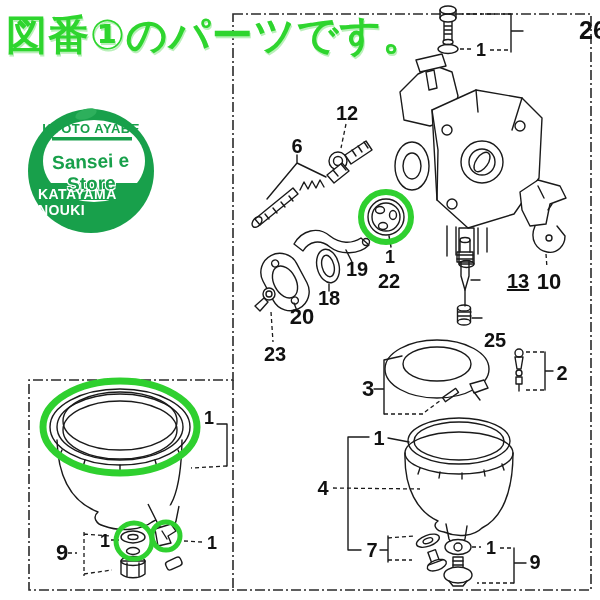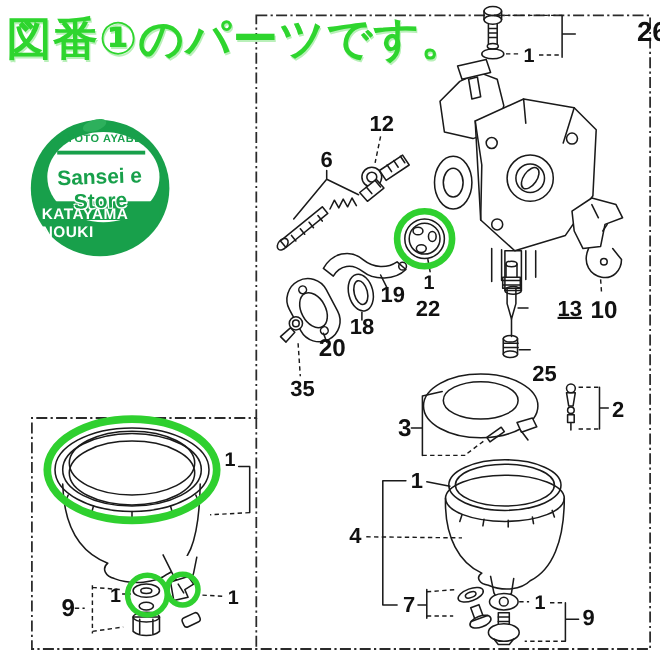--- a/index.html
+++ b/index.html
@@ -7,21 +7,21 @@
        font-family:"Liberation Sans","DejaVu Sans",sans-serif;}
   #stage{position:absolute;left:0;top:0;width:600px;height:600px;padding-left:28px;}
   
   .hdr{position:absolute;left:6px;top:8px;z-index:30;font-weight:bold;
        font-size:41px;letter-spacing:1px;color:#2ed52e;white-space:nowrap;
        text-shadow:1px 2px 0 #b9f0b9; font-family:"DejaVu Sans",sans-serif;}
   
   .logo{position:absolute;left:26px;top:106px;width:130px;height:130px;z-index:25;}
   .logo svg{position:absolute;left:0;top:0;}
   .logo-top{position:absolute;left:0;top:15px;width:130px;text-align:center;
-       font-size:10px;font-weight:bold;color:#18a04b;letter-spacing:.5px;}
+       font-size:13px;font-weight:bold;color:#18a04b;letter-spacing:.5px;}
   .logo-name{position:absolute;left:2px;top:45px;width:126px;text-align:center;
        font-size:19px;font-weight:bold;color:#18a04b;transform:rotate(-2deg);
        text-shadow:-1px -1px 0 #fff,1px -1px 0 #fff,-1px 1px 0 #fff,1px 1px 0 #fff;}
   .logo-bot{position:absolute;left:12px;top:80px;width:106px;text-align:left;
        font-size:14px;font-weight:bold;color:#ffffff;letter-spacing:.4px;}
   
   .plabel{position:absolute;z-index:20;transform:translate(-50%,-50%);
        font-weight:bold;color:#111;line-height:1;}
   .s18{font-size:18px;} .s20{font-size:20px;} .s22{font-size:22px;} .s24{font-size:25px;margin-left:48px;}
   
@@ -267,21 +267,21 @@
 
   <div class="plabel s18" style="left:481px;top:50px;">1</div>
   <div class="plabel s24" style="left:545px;top:30px;">26</div>
   <div class="plabel s20" style="left:347px;top:113px;">12</div>
   <div class="plabel s20" style="left:297px;top:146px;">6</div>
   <div class="plabel s20" style="left:357px;top:269px;">19</div>
   <div class="plabel s18" style="left:390px;top:257px;">1</div>
   <div class="plabel s20" style="left:389px;top:281px;">22</div>
   <div class="plabel s20" style="left:329px;top:298px;">18</div>
   <div class="plabel s22" style="left:302px;top:317px;">20</div>
-  <div class="plabel s20" style="left:275px;top:354px;">35</div>
+  <div class="plabel s20" style="left:275px;top:354px;">23</div>
   <div class="plabel s20" style="left:518px;top:281px;text-decoration:underline;">13</div>
   <div class="plabel s20" style="left:495px;top:320px;margin-top:20px;">25</div>
   <div class="plabel s22" style="left:549px;top:282px;">10</div>
   <div class="plabel s20" style="left:562px;top:373px;">2</div>
   <div class="plabel s22" style="left:368px;top:389px;">3</div>
   <div class="plabel s20" style="left:379px;top:438px;">1</div>
   <div class="plabel s20" style="left:323px;top:488px;">4</div>
   <div class="plabel s20" style="left:372px;top:550px;">7</div>
   <div class="plabel s18" style="left:491px;top:548px;">1</div>
   <div class="plabel s20" style="left:535px;top:562px;">9</div>

